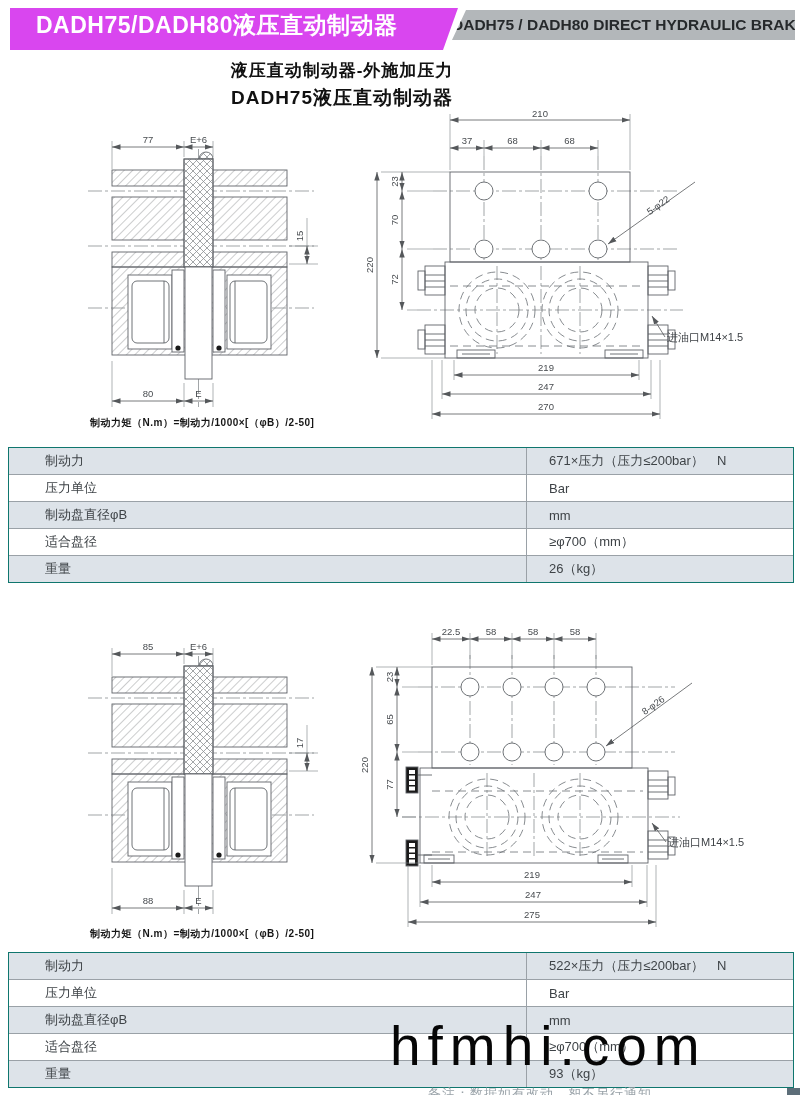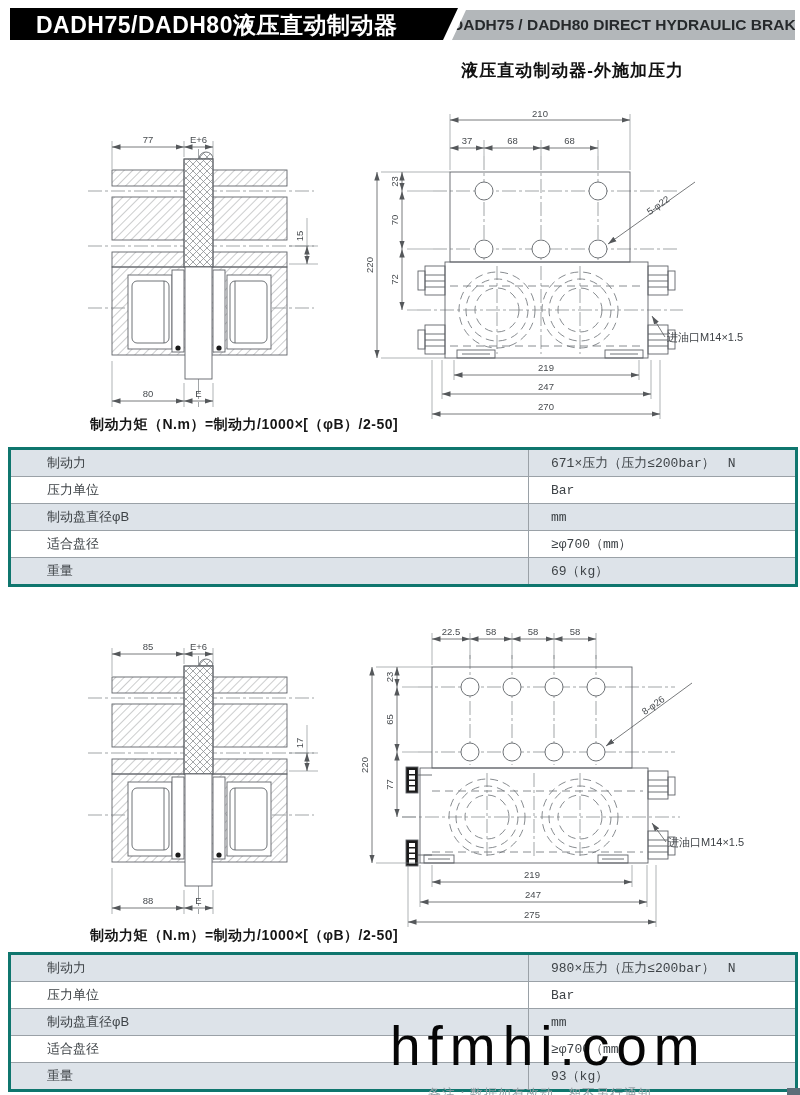--- a/index.html
+++ b/index.html
@@ -1,39 +1,39 @@
 <!DOCTYPE html>
 <html><head>
 <meta charset="utf-8">
 <style>
   html,body{margin:0;padding:0;background:#fff;}
   #page{position:relative;width:800px;height:1095px;overflow:hidden;background:#fff;
         font-family:"Liberation Sans","DejaVu Sans",sans-serif;}
   
-  .hdr-dark{position:absolute;left:10px;top:8px;width:448px;height:32px;background:#000000;
+  .hdr-dark{position:absolute;left:10px;top:8px;width:448px;height:42px;background:#d946ef;
             clip-path:polygon(0 0,100% 0,calc(100% - 15px) 100%,0 100%);}
   .hdr-dark span{display:block;padding-left:26px;line-height:34px;font-size:23px;font-weight:bold;
             color:#fff;letter-spacing:.5px;white-space:nowrap;}
   .hdr-band{position:absolute;left:452px;top:10px;width:343px;height:30px;background:#b3b7ba;
             clip-path:polygon(14px 0,100% 0,100% 100%,0 100%);}
   .hdr-band span{display:block;text-align:center;line-height:30px;font-size:15.5px;font-weight:bold;
             color:#26292b;white-space:nowrap;}
-  .center-text{position:absolute;left:0;width:684px;text-align:right;color:#111;}
+  .center-text{position:absolute;left:0;width:684px;text-align:center;color:#111;}
   .subtitle{top:59px;font-size:17px;font-weight:bold;letter-spacing:1px;}
   .sec-title{font-size:19px;font-weight:bold;letter-spacing:1px;}
-  .formula{position:absolute;font-size:14px;font-weight:bold;color:#161616;letter-spacing:.5px;text-align:right;}
+  .formula{position:absolute;font-size:10px;font-weight:bold;color:#161616;letter-spacing:.5px;text-align:right;}
   
-  .spec-table{position:absolute;left:8px;width:784px;border:3px solid #0f766e;}
+  .spec-table{position:absolute;left:8px;width:784px;border:1px solid #0f766e;}
   .spec-table table{width:100%;border-collapse:collapse;font-size:13px;color:#3e4347;}
   .spec-table td{height:24px;border-bottom:1px solid #9aa1a7;}
   .spec-table tr:last-child td{border-bottom:none;}
   .spec-table tr:nth-child(odd){background:#dde3e9;}
   .spec-table tr:nth-child(even){background:#ffffff;}
   td.tl{width:480px;padding-left:36px;}
-  td.tv{border-left:1px solid #9aa1a7;padding-left:22px;font-family:Liberation Mono, monospace;}
+  td.tv{border-left:1px solid #9aa1a7;padding-left:22px;}
   
   .drawing{position:absolute;}
   .s{stroke:#5f6368;stroke-width:0.9;}
   .cl{stroke:#7a7f83;stroke-width:0.7;fill:none;stroke-dasharray:14 3 3 3;}
   .dsh{stroke:#6a6f73;stroke-width:0.8;fill:none;stroke-dasharray:8 5;}
   .dim{stroke:#55585b;stroke-width:0.8;fill:none;marker-start:url(#arr);marker-end:url(#arr);}
   .ext{stroke:#7a7f83;stroke-width:0.6;fill:none;}
   .ldrE{stroke:#55585b;stroke-width:0.8;fill:none;marker-end:url(#arr);}
   .ldrS{stroke:#55585b;stroke-width:0.8;fill:none;marker-start:url(#arr);}
   .dt{font-size:9.5px;fill:#474b4f;}
@@ -63,20 +63,21 @@
   </svg>
 
   <div class="hdr-dark">
     <span>DADH75/DADH80液压直动制动器</span>
   </div>
   <div class="hdr-band">
     <span>DADH75 / DADH80 DIRECT HYDRAULIC BRAKE</span>
   </div>
 
   <div class="center-text subtitle">液压直动制动器-外施加压力</div>
+  <div class="center-text sec-title" style="top:85px">DADH75液压直动制动器</div>
 
   <svg class="drawing" style="left:60px;top:115px" width="310" height="320" viewBox="0 0 310 320">
     <g>
       <line class="cl" x1="138.5" y1="34" x2="138.5" y2="292"></line>
       <line class="cl" x1="28" y1="76" x2="254" y2="76"></line>
       <line class="cl" x1="28" y1="131" x2="254" y2="131"></line>
       <line class="cl" x1="28" y1="193" x2="254" y2="193"></line>
     </g>
     <g>
       <rect class="s" fill="url(#hatch)" x="52" y="55" width="175" height="16"></rect>
@@ -248,21 +249,21 @@
       <tr>
             <td class="tl">制动盘直径φB</td>
             <td class="tv">mm</td>
           </tr>
       <tr>
             <td class="tl">适合盘径</td>
             <td class="tv">≥φ700（mm）</td>
           </tr>
       <tr>
             <td class="tl">重量</td>
-            <td class="tv">69（kg）</td>
+            <td class="tv">26（kg）</td>
           </tr>
     </tbody>
       </table>
   </div>
 
 
   <svg class="drawing" style="left:60px;top:622px" width="310" height="320" viewBox="0 0 310 320">
     <g>
       <line class="cl" x1="138.5" y1="34" x2="138.5" y2="292"></line>
       <line class="cl" x1="28" y1="76" x2="254" y2="76"></line>
@@ -431,21 +432,21 @@
     </g>
   </svg>
 
   <div class="formula" style="left:90px;top:927px">制动力矩（N.m）=制动力/1000×[（φB）/2-50]</div>
 
   <div class="spec-table" style="top:952px">
     <table>
       <tbody>
           <tr>
             <td class="tl">制动力</td>
-            <td class="tv">980×压力（压力≤200bar）　N</td>
+            <td class="tv">522×压力（压力≤200bar）　N</td>
           </tr>
       <tr>
             <td class="tl">压力单位</td>
             <td class="tv">Bar</td>
           </tr>
       <tr>
             <td class="tl">制动盘直径φB</td>
             <td class="tv">mm</td>
           </tr>
       <tr>

